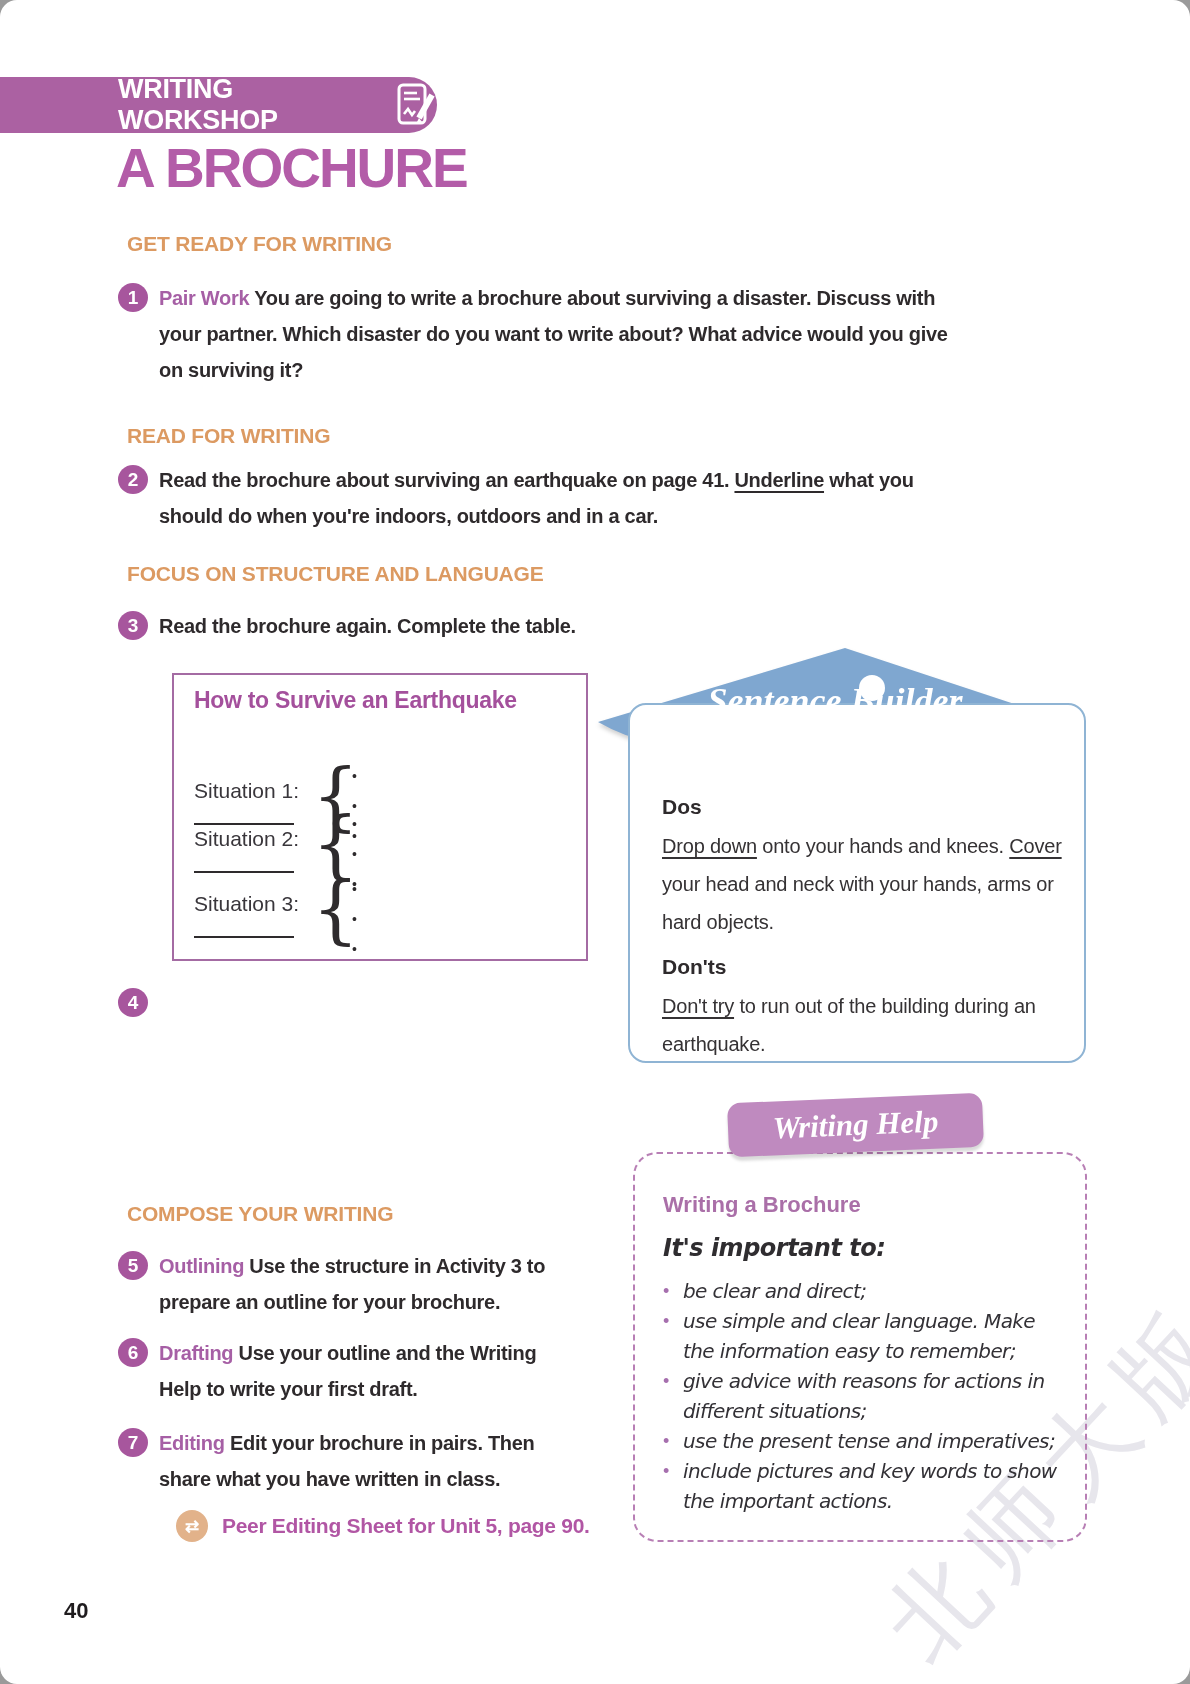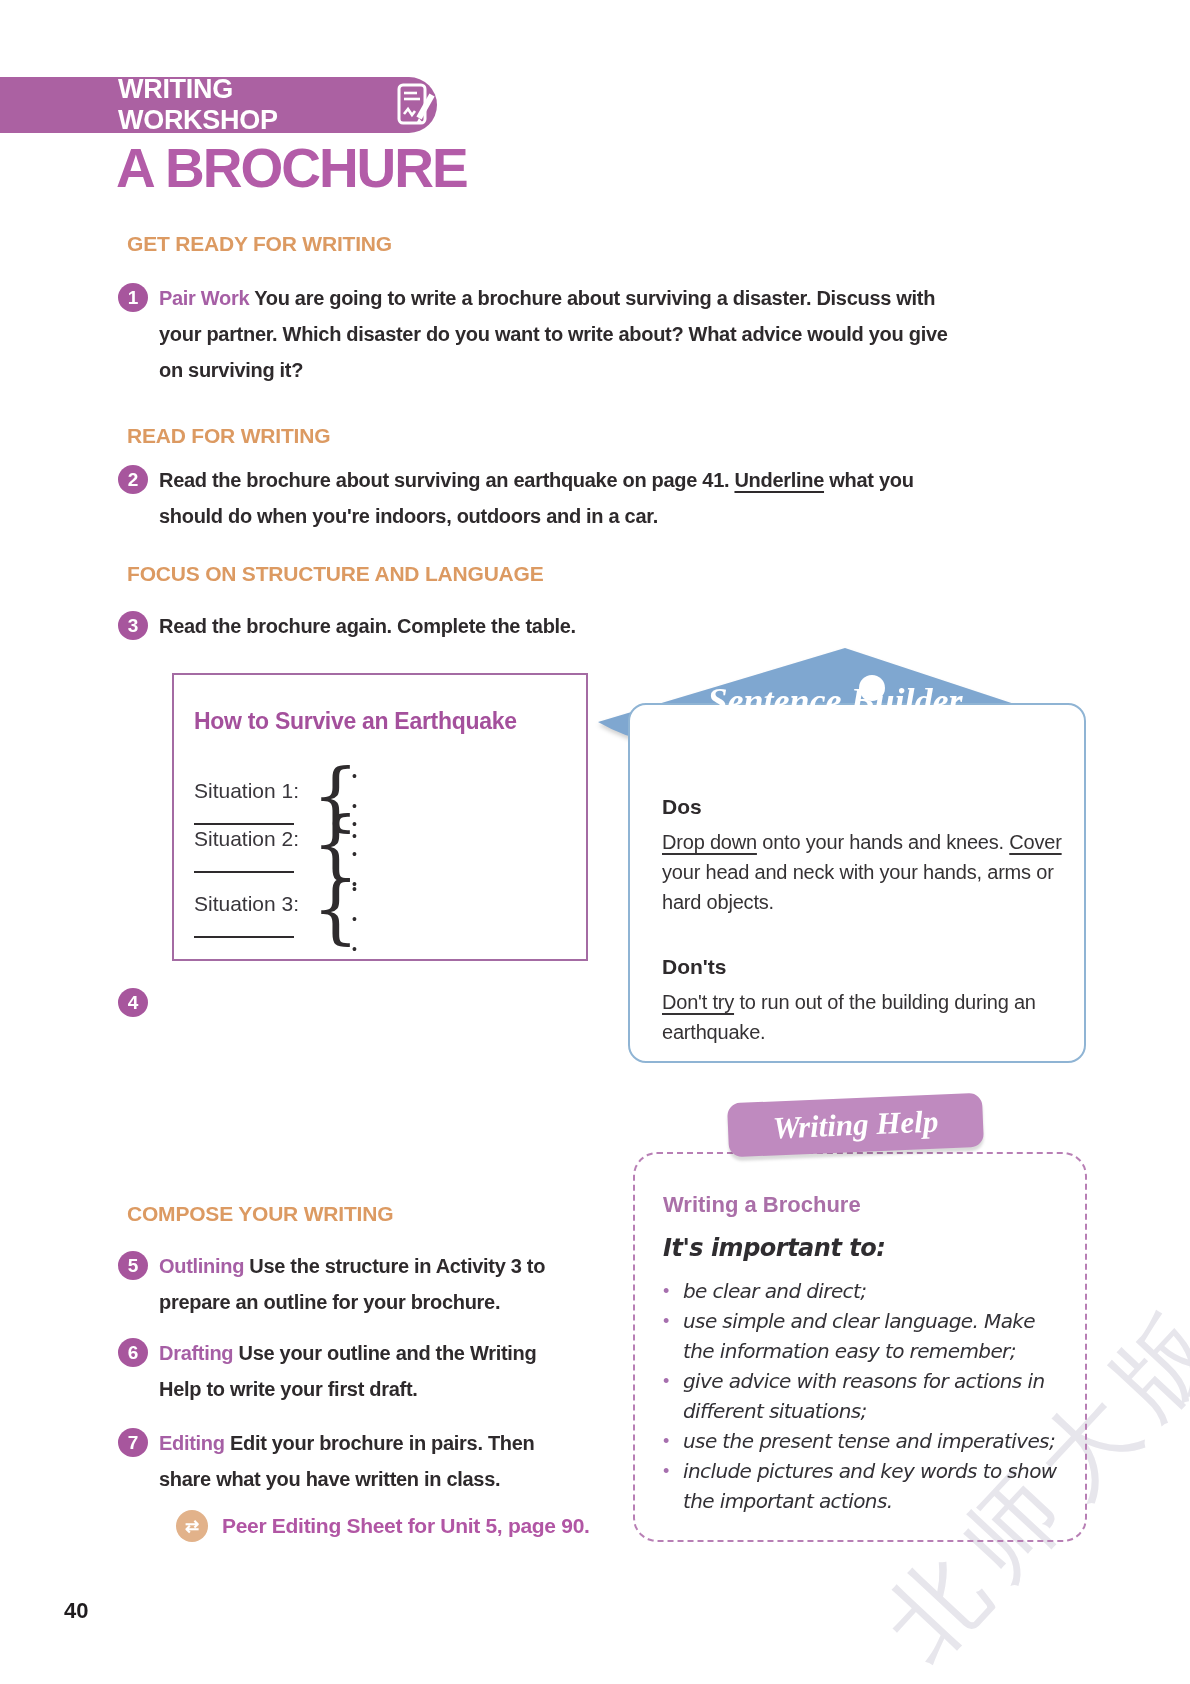--- a/index.html
+++ b/index.html
@@ -1,19 +1,19 @@
 <!DOCTYPE html>
 <html><head>
 <meta charset="utf-8">
 <style>
   html,body{margin:0;padding:0;background:#9a9a9a;}
   #page{
     position:relative; width:1190px; height:1684px; margin:0 auto;
     background:#ffffff; overflow:hidden;
-    font-family:"Liberation Sans", sans-serif; color:#2e2a2c;
+    font-family:"Liberation Sans", sans-serif; color:#2e2a2c;border-radius:17px;
   }
   
   .ww-bar{
     position:absolute; left:0; top:77px; width:437px; height:56px;
     background:#ab61a2; border-radius:0 28px 28px 0;
     display:flex; align-items:center; padding-left:118px; box-sizing:border-box; gap:22px;
   }
   .ww-label{color:#fff; font-weight:bold; font-size:27px; letter-spacing:-0.3px;}
   .page-title{
     position:absolute; left:116px; top:136px;
@@ -38,21 +38,21 @@
   .plabel{color:#a65fa5;}
   .uline{text-decoration:underline; text-underline-offset:4px; text-decoration-thickness:1.5px;}
   .ital{font-style:italic;}
   
   .tablebox{
     position:absolute; left:172px; top:673px; width:416px; height:288px;
     border:2.5px solid #a46ba3; box-sizing:border-box;
   }
   .tabletitle{
     position:absolute; left:20px; top:12px;
-    font-size:23px; font-weight:bold; color:#a4509c; letter-spacing:-0.3px;margin-top:21px;
+    font-size:23px; font-weight:bold; color:#a4509c; letter-spacing:-0.3px;
   }
   .sitrow{position:absolute; left:0; width:100%; height:64px;}
   .sitlabel{position:absolute; left:20px; top:0; font-size:21px; color:#39363b;}
   .sitblank{position:absolute; left:20px; top:44px; width:100px; border-bottom:2px solid #2e2b2d;}
   .brace{
     position:absolute; left:138px; top:-26px; font-family:"DejaVu Serif", serif;
     font-size:74px; line-height:86px; font-weight:400; color:#2e2b2d;
   }
   .dotcol{
     position:absolute; left:178px; top:-18px; font-size:14px; line-height:30px; color:#2e2b2d;
@@ -63,21 +63,21 @@
     position:absolute; left:640px; top:680px; width:390px; text-align:center;
     font-family:"Liberation Serif", serif; font-style:italic; font-weight:bold;
     font-size:36px; color:#ffffff; z-index:2;
   }
   .sb-box{
     position:absolute; left:628px; top:703px; width:458px; height:360px;
     border:2px solid #8fb4d4; border-radius:18px; box-sizing:border-box; background:#fff; z-index:1;
   }
   .sb-heading{position:absolute; left:32px; top:44px; font-size:22px; font-weight:bold; color:#a3c0e4; letter-spacing:-0.2px;}
   .sb-sub{position:absolute; left:32px; font-size:21px; font-weight:bold; color:#2e2a2c;}
-  .sb-para{position:absolute; left:32px; width:402px; font-size:20px; line-height:30px; letter-spacing:-0.2px; color:#353234; margin:0;}
+  .sb-para{position:absolute; left:32px; width:402px; font-size:20px; line-height:38px; letter-spacing:-0.2px; color:#353234; margin:0;}
   
   .wh-tab{
     position:absolute; left:728px; top:1098px; width:255px; height:54px;
     background:#bf8abf; border-radius:13px; transform:rotate(-2.4deg);
     display:flex; align-items:center; justify-content:center; z-index:3;
     box-shadow:0 4px 3px rgba(0,0,0,0.15);
   }
   .wh-tab-text{
     font-family:"Liberation Serif", serif; font-style:italic; font-weight:bold;
     font-size:31px; color:#fff;

